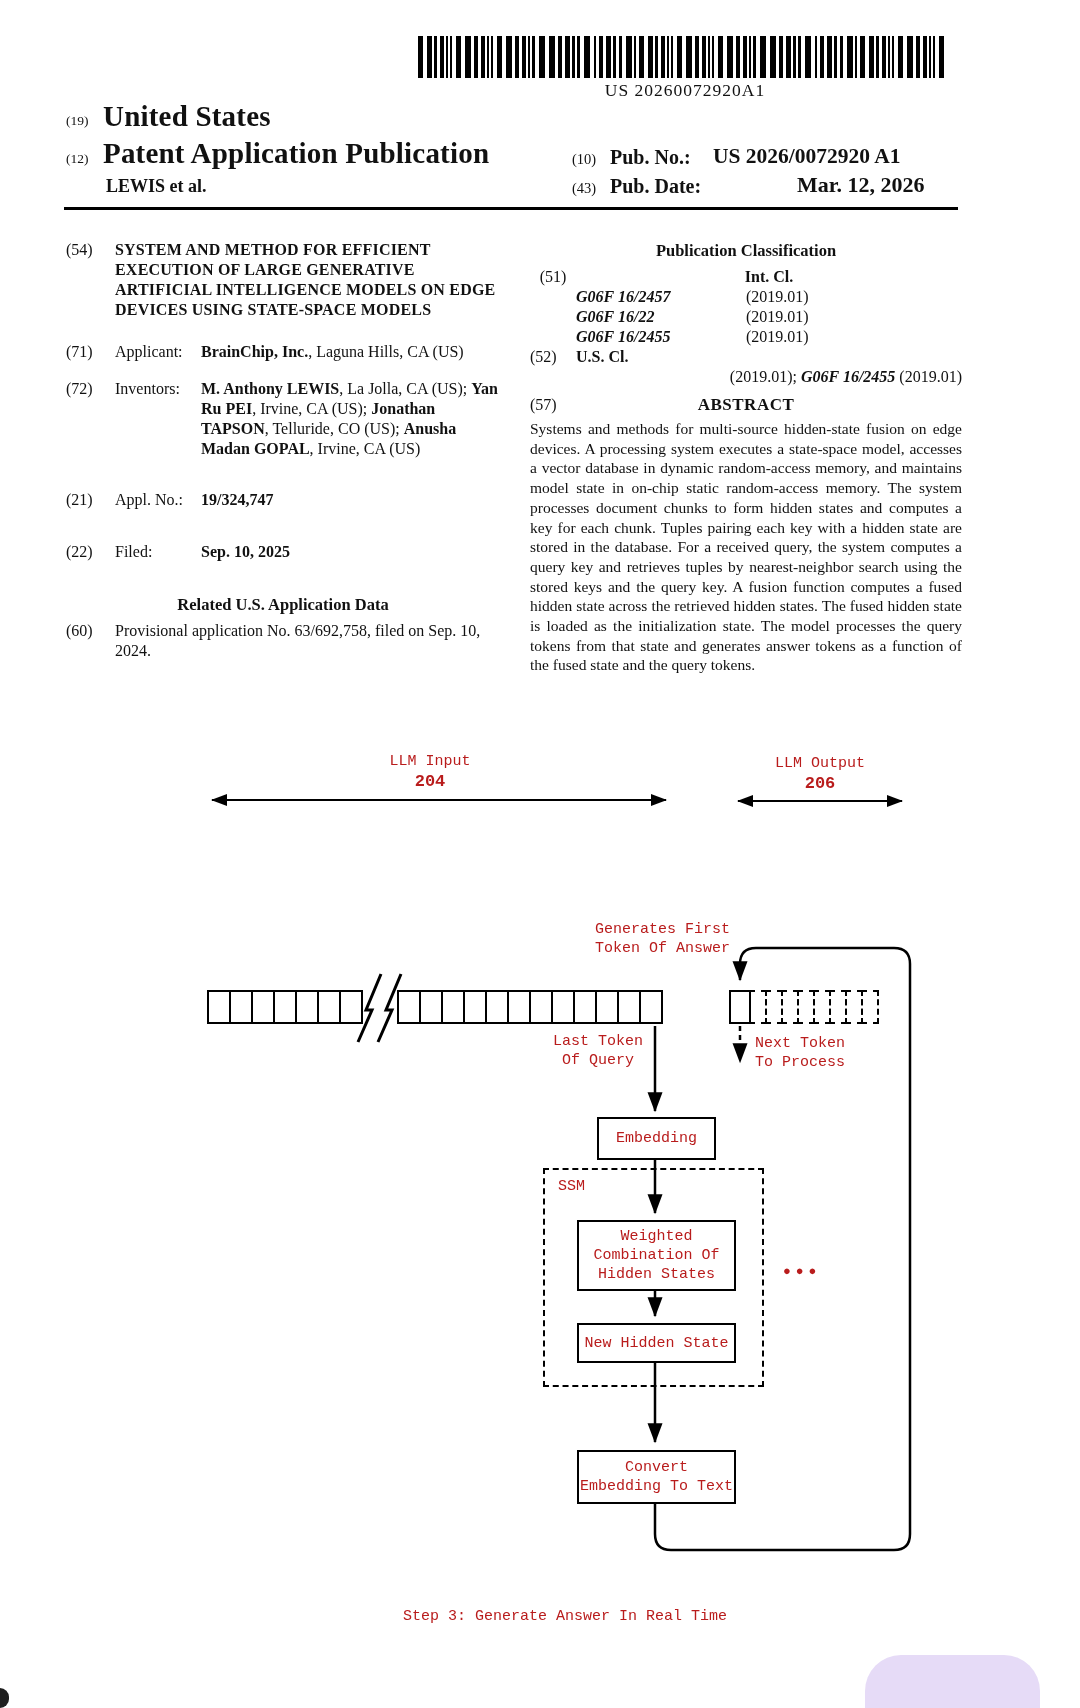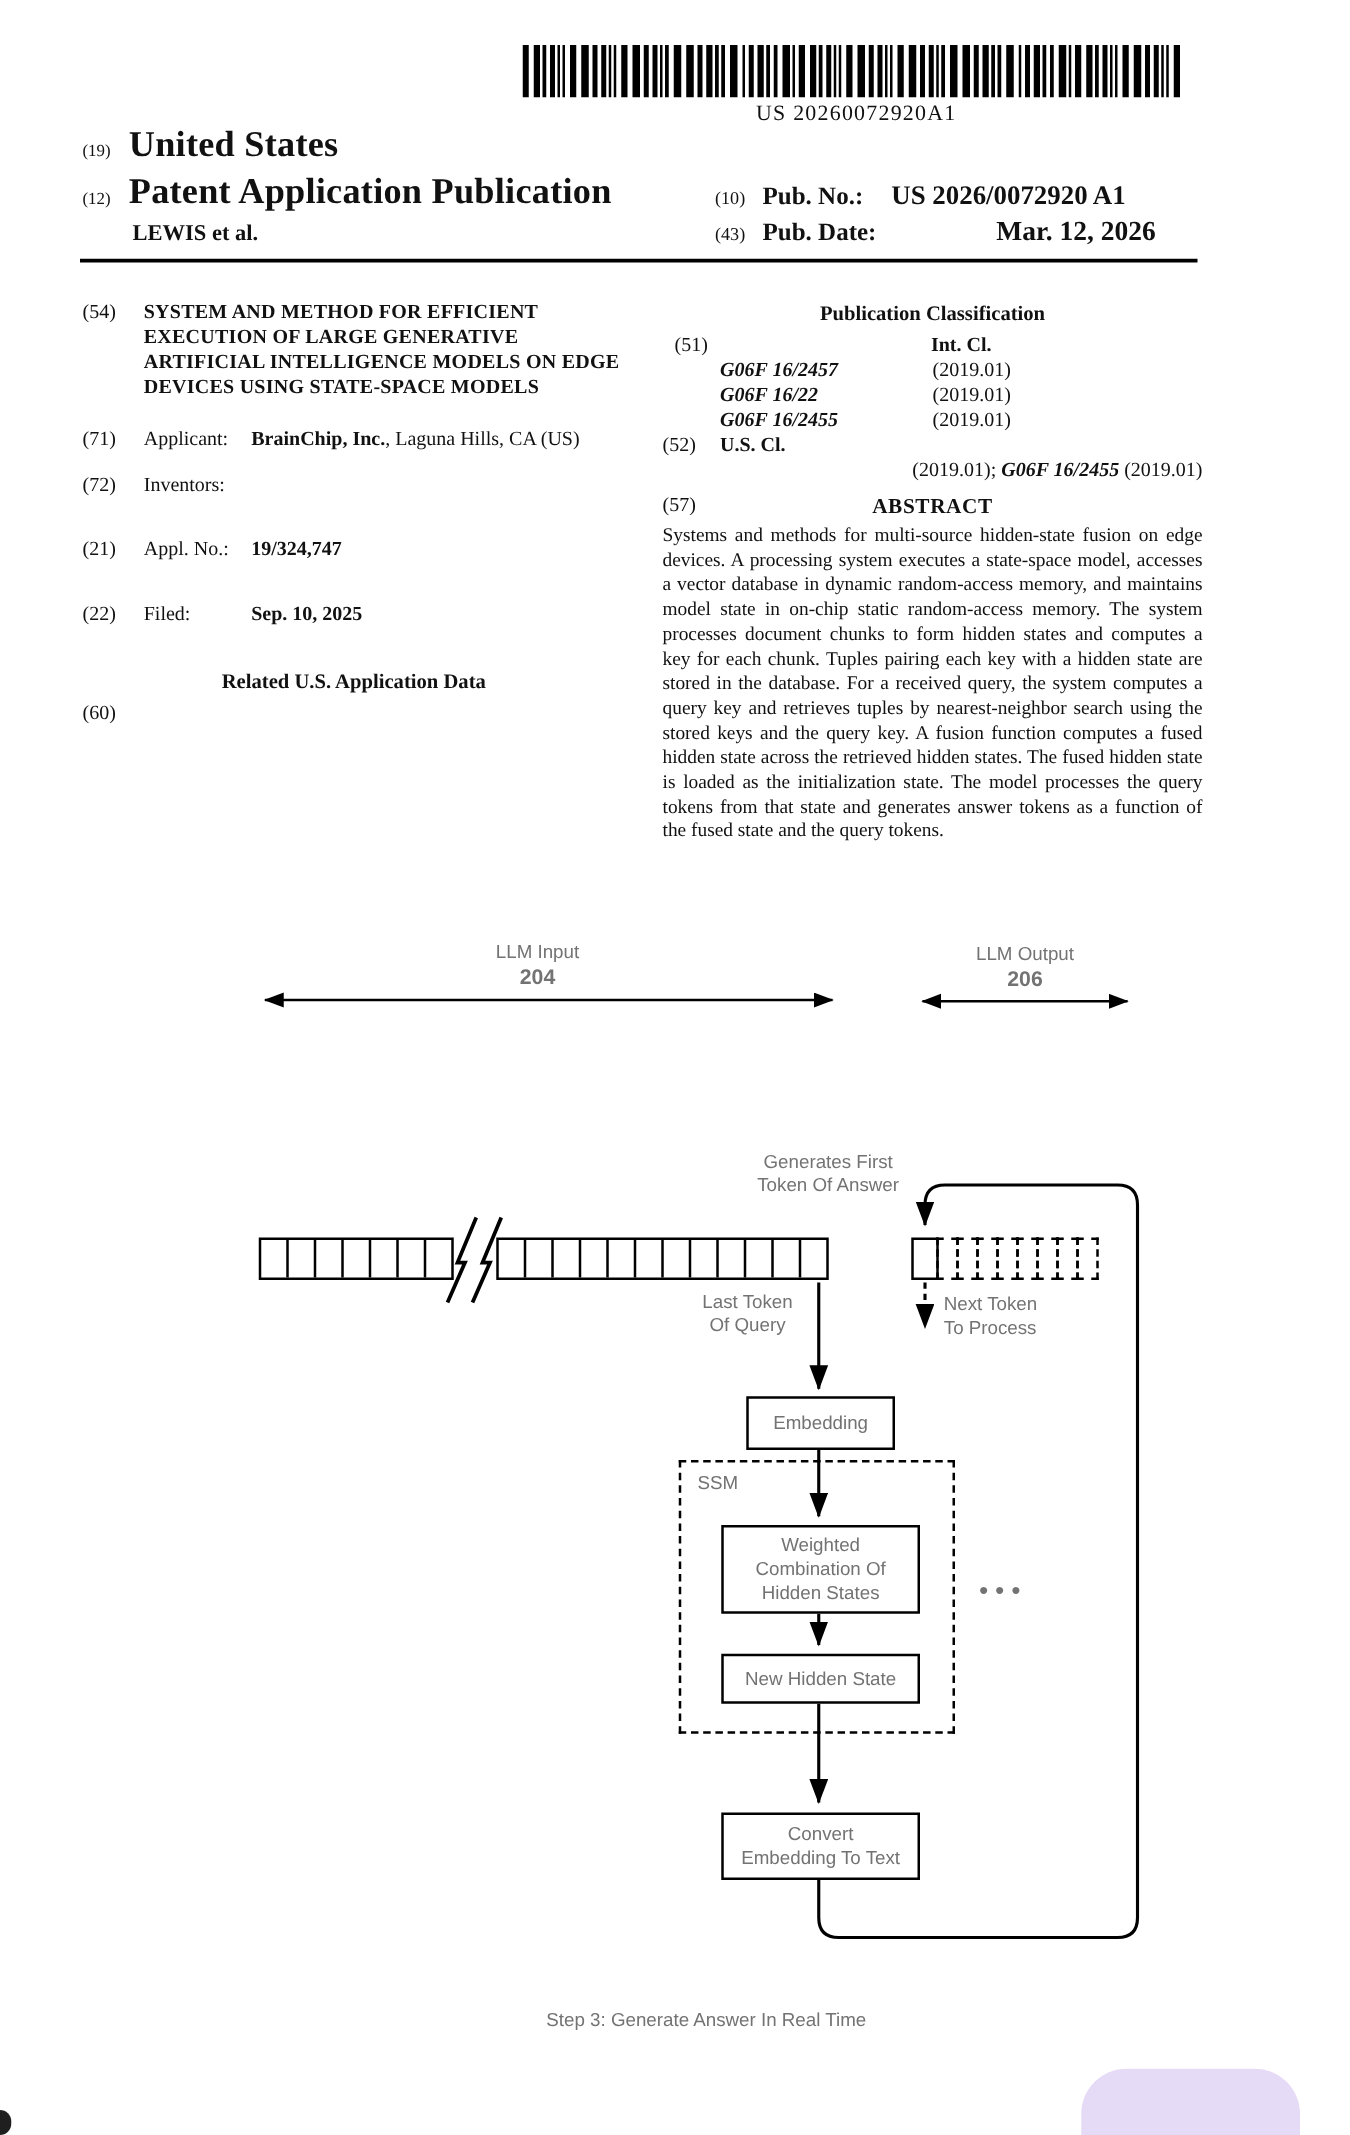--- a/index.html
+++ b/index.html
@@ -21,21 +21,21 @@
   .bigtitle{font-size:29px;font-weight:bold;letter-spacing:.2px;}
   #rule{left:64px;top:207px;width:894px;height:3px;background:#000;}
 
   
   .num{font-size:16px;}
   .doc{font-size:16px;line-height:20px;}
   .row{display:grid;grid-template-columns:49px 86px 1fr;}
   .row2{display:grid;grid-template-columns:49px 1fr;}
 
   
-  .fig{font-family:Liberation Sans, sans-serif;font-size:15px;line-height:19px;color:#737373;}
+  .fig{font-family:Liberation Mono, monospace;font-size:15px;line-height:19px;color:#b91c1c;}
   .fbox{position:absolute;border:2px solid #000;background:#fff;display:flex;align-items:center;
         justify-content:center;text-align:center;}
   .tstrip{position:absolute;display:flex;height:34px;border:2px solid #000;box-sizing:border-box;}
   .tstrip div{flex:1;border-right:2px solid #000;}
   .tstrip div:last-child{border-right:none;}
   .tstrip-dash{position:absolute;display:flex;height:34px;box-sizing:border-box;}
   .tstrip-dash div{width:18px;border:2px dashed #000;box-sizing:border-box;margin-left:-2px;}
   .tstrip-dash div.solid{border:2px solid #000;margin-left:0;width:22px;}
   svg{position:absolute;left:0;top:0;pointer-events:none;}
 
@@ -73,38 +73,42 @@
 
     <div class="row" style="margin-top:22px;">
       <span class="num">(71)</span>
       <span>Applicant:</span>
       <span style="width:300px;"><b>BrainChip, Inc.</b><span>, Laguna Hills, CA (US)</span></span>
     </div>
 
     <div class="row" style="margin-top:17px;">
       <span class="num">(72)</span>
       <span>Inventors:</span>
+      <span style="width:302px;">
+        <b>M. Anthony LEWIS</b><span>, La Jolla, CA (US); </span><b>Yan Ru PEI</b><span>, Irvine, CA (US); </span><b>Jonathan TAPSON</b><span>, Telluride, CO (US); </span><b>Anusha Madan GOPAL</b><span>, Irvine, CA (US)</span>
+      </span>
     </div>
 
     <div class="row" style="margin-top:31px;">
       <span class="num">(21)</span>
       <span>Appl. No.:</span>
       <span class="b">19/324,747</span>
     </div>
 
     <div class="row" style="margin-top:32px;">
       <span class="num">(22)</span>
       <span>Filed:</span>
       <span class="b">Sep. 10, 2025</span>
     </div>
 
     <div class="b ctr" style="margin-top:33px;font-size:16.5px;">Related U.S. Application Data</div>
 
     <div class="row2" style="margin-top:6px;">
       <span class="num">(60)</span>
+      <span style="width:382px;">Provisional application No. 63/692,758, filed on Sep. 10, 2024.</span>
     </div>
   </div>
 
   <div class="abs doc" style="left:530px;top:241px;width:432px;">
     <div class="b ctr" style="font-size:16.5px;">Publication Classification</div>
 
     <div style="margin-top:6px;display:grid;grid-template-columns:46px 1fr;text-align:center;">
       <span>(51)</span>
       <span class="b">Int. Cl.</span>
     </div>

